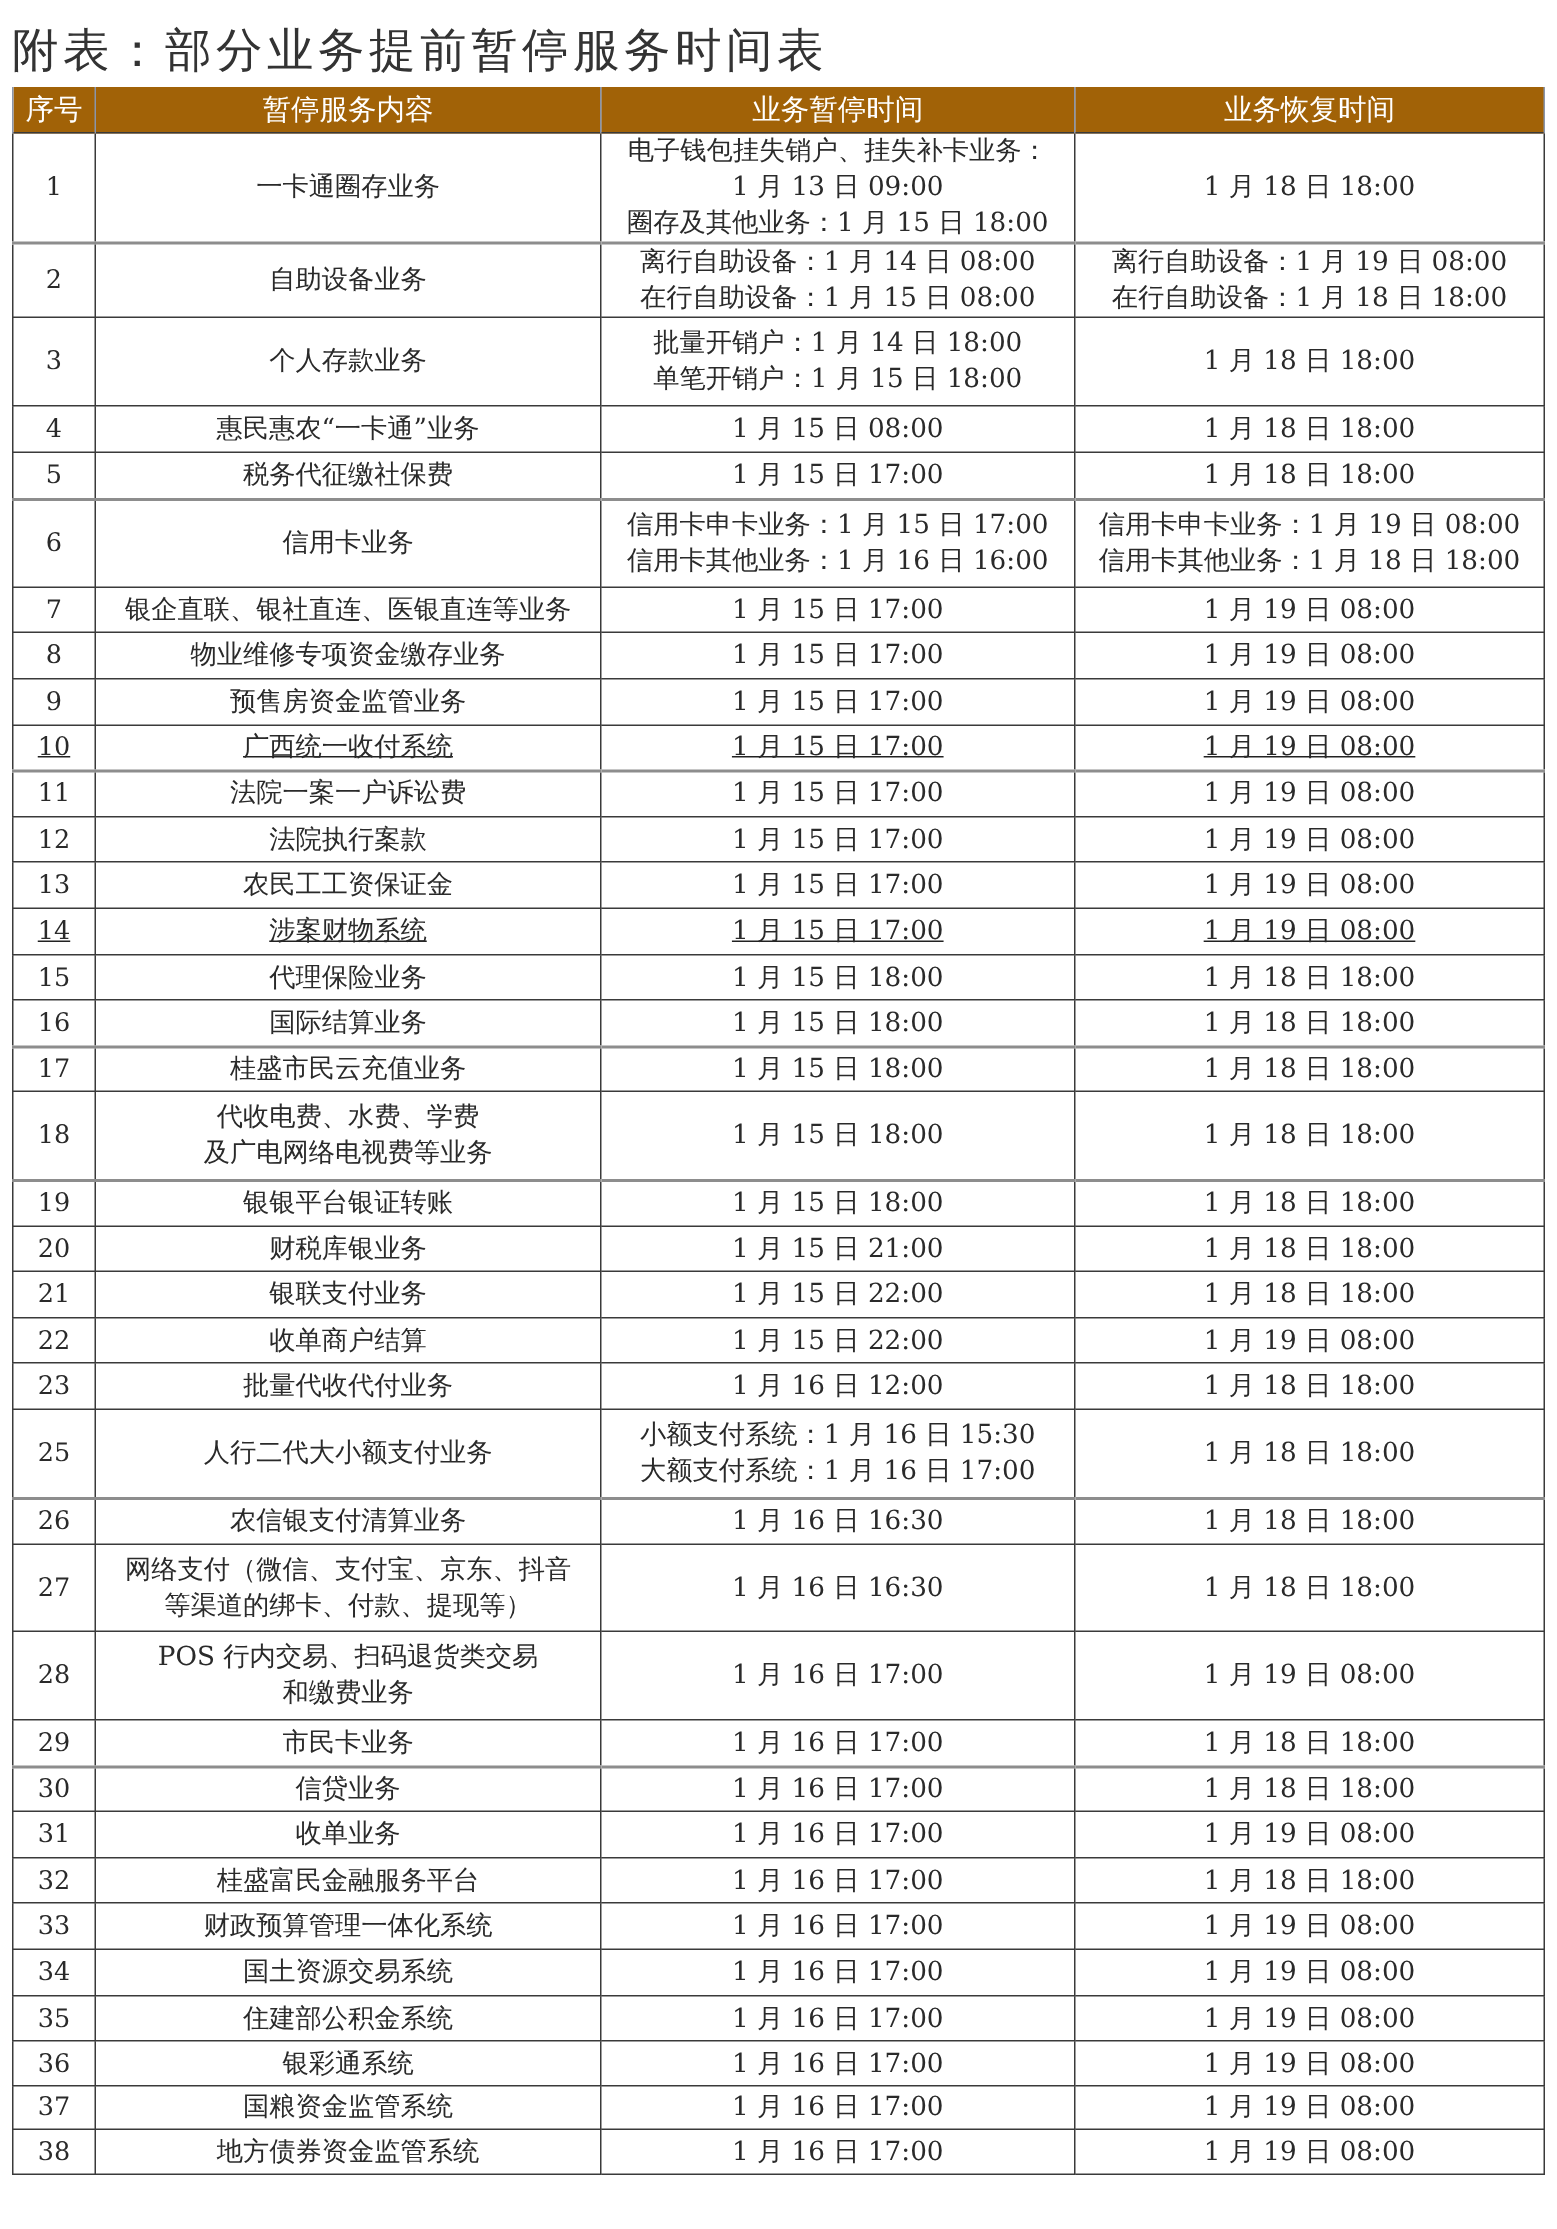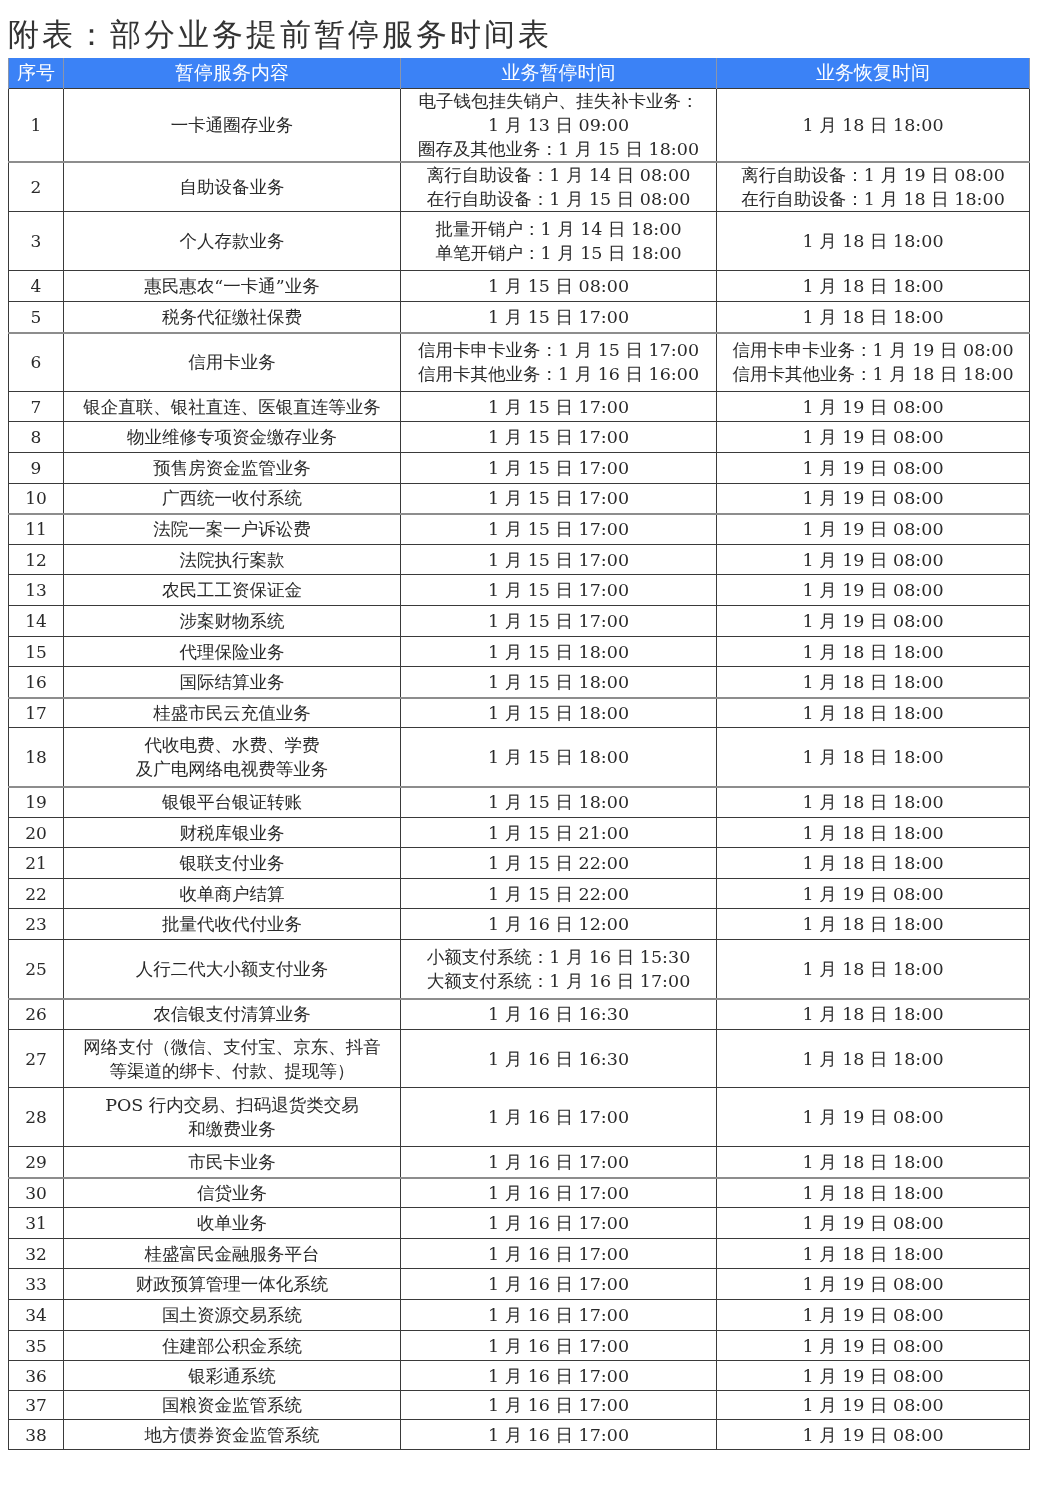--- a/index.html
+++ b/index.html
@@ -3,21 +3,21 @@
 <meta charset="utf-8">
 <style>
   html, body { margin: 0; padding: 0; background: #ffffff; }
   body { width: 1038px; height: 1486px; position: relative; overflow: hidden; font-family: "DejaVu Serif", "Liberation Serif", serif; color: #222; }
   .title { position: absolute; left: 8px; top: 14px; height: 40px; line-height: 40px; font-family: "DejaVu Serif", "Liberation Serif", serif; font-size: 31px; color: #333; letter-spacing: 3px; white-space: nowrap; }
   table.schedule { position: absolute; left: 8px; top: 58px; width: 1021px; border-collapse: collapse; table-layout: fixed; }
   table.schedule col.c1 { width: 55px; }
   table.schedule col.c2 { width: 337px; }
   table.schedule col.c3 { width: 316px; }
   table.schedule col.c4 { width: 313px; }
-  thead th { background: #3b82f6; color: #ffffff; font-family: "DejaVu Sans", "Liberation Sans", sans-serif; font-weight: normal; font-size: 19px; height: 30px; padding: 0; text-align: center; border-left: 1px solid #8a95ab; border-right: 1px solid #8a95ab; }
+  thead th { background: #a16207; color: #ffffff; font-family: "DejaVu Sans", "Liberation Sans", sans-serif; font-weight: normal; font-size: 19px; height: 30px; padding: 0; text-align: center; border-left: 1px solid #8a95ab; border-right: 1px solid #8a95ab; }
   tbody td { border: 1px solid #3a3a3a; text-align: center; vertical-align: middle; padding: 0; font-size: 17.5px; line-height: 24px; white-space: nowrap; overflow: hidden; color: #2a2a2a; }
   tbody td.num { font-size: 17px; }
   tbody td .line { display: block; }
   tbody tr.thick td { border-top: 2px solid #8d8d8d; }
 </style>
 </head>
 <body>
 
 <div class="title">附表：部分业务提前暂停服务时间表</div>
 
@@ -145,21 +145,21 @@
         <td>
           <span class="line">预售房资金监管业务</span>
         </td>
         <td>
           <span class="line">1 月 15 日 17:00</span>
         </td>
         <td>
           <span class="line">1 月 19 日 08:00</span>
         </td>
       </tr>
-      <tr style="height: 30px;">
+      <tr style="height: 30px; text-decoration: underline;">
         <td class="num">10</td>
         <td>
           <span class="line">广西统一收付系统</span>
         </td>
         <td>
           <span class="line">1 月 15 日 17:00</span>
         </td>
         <td>
           <span class="line">1 月 19 日 08:00</span>
         </td>
@@ -193,21 +193,21 @@
         <td>
           <span class="line">农民工工资保证金</span>
         </td>
         <td>
           <span class="line">1 月 15 日 17:00</span>
         </td>
         <td>
           <span class="line">1 月 19 日 08:00</span>
         </td>
       </tr>
-      <tr style="height: 31px;">
+      <tr style="height: 31px; text-decoration: underline;">
         <td class="num">14</td>
         <td>
           <span class="line">涉案财物系统</span>
         </td>
         <td>
           <span class="line">1 月 15 日 17:00</span>
         </td>
         <td>
           <span class="line">1 月 19 日 08:00</span>
         </td>

